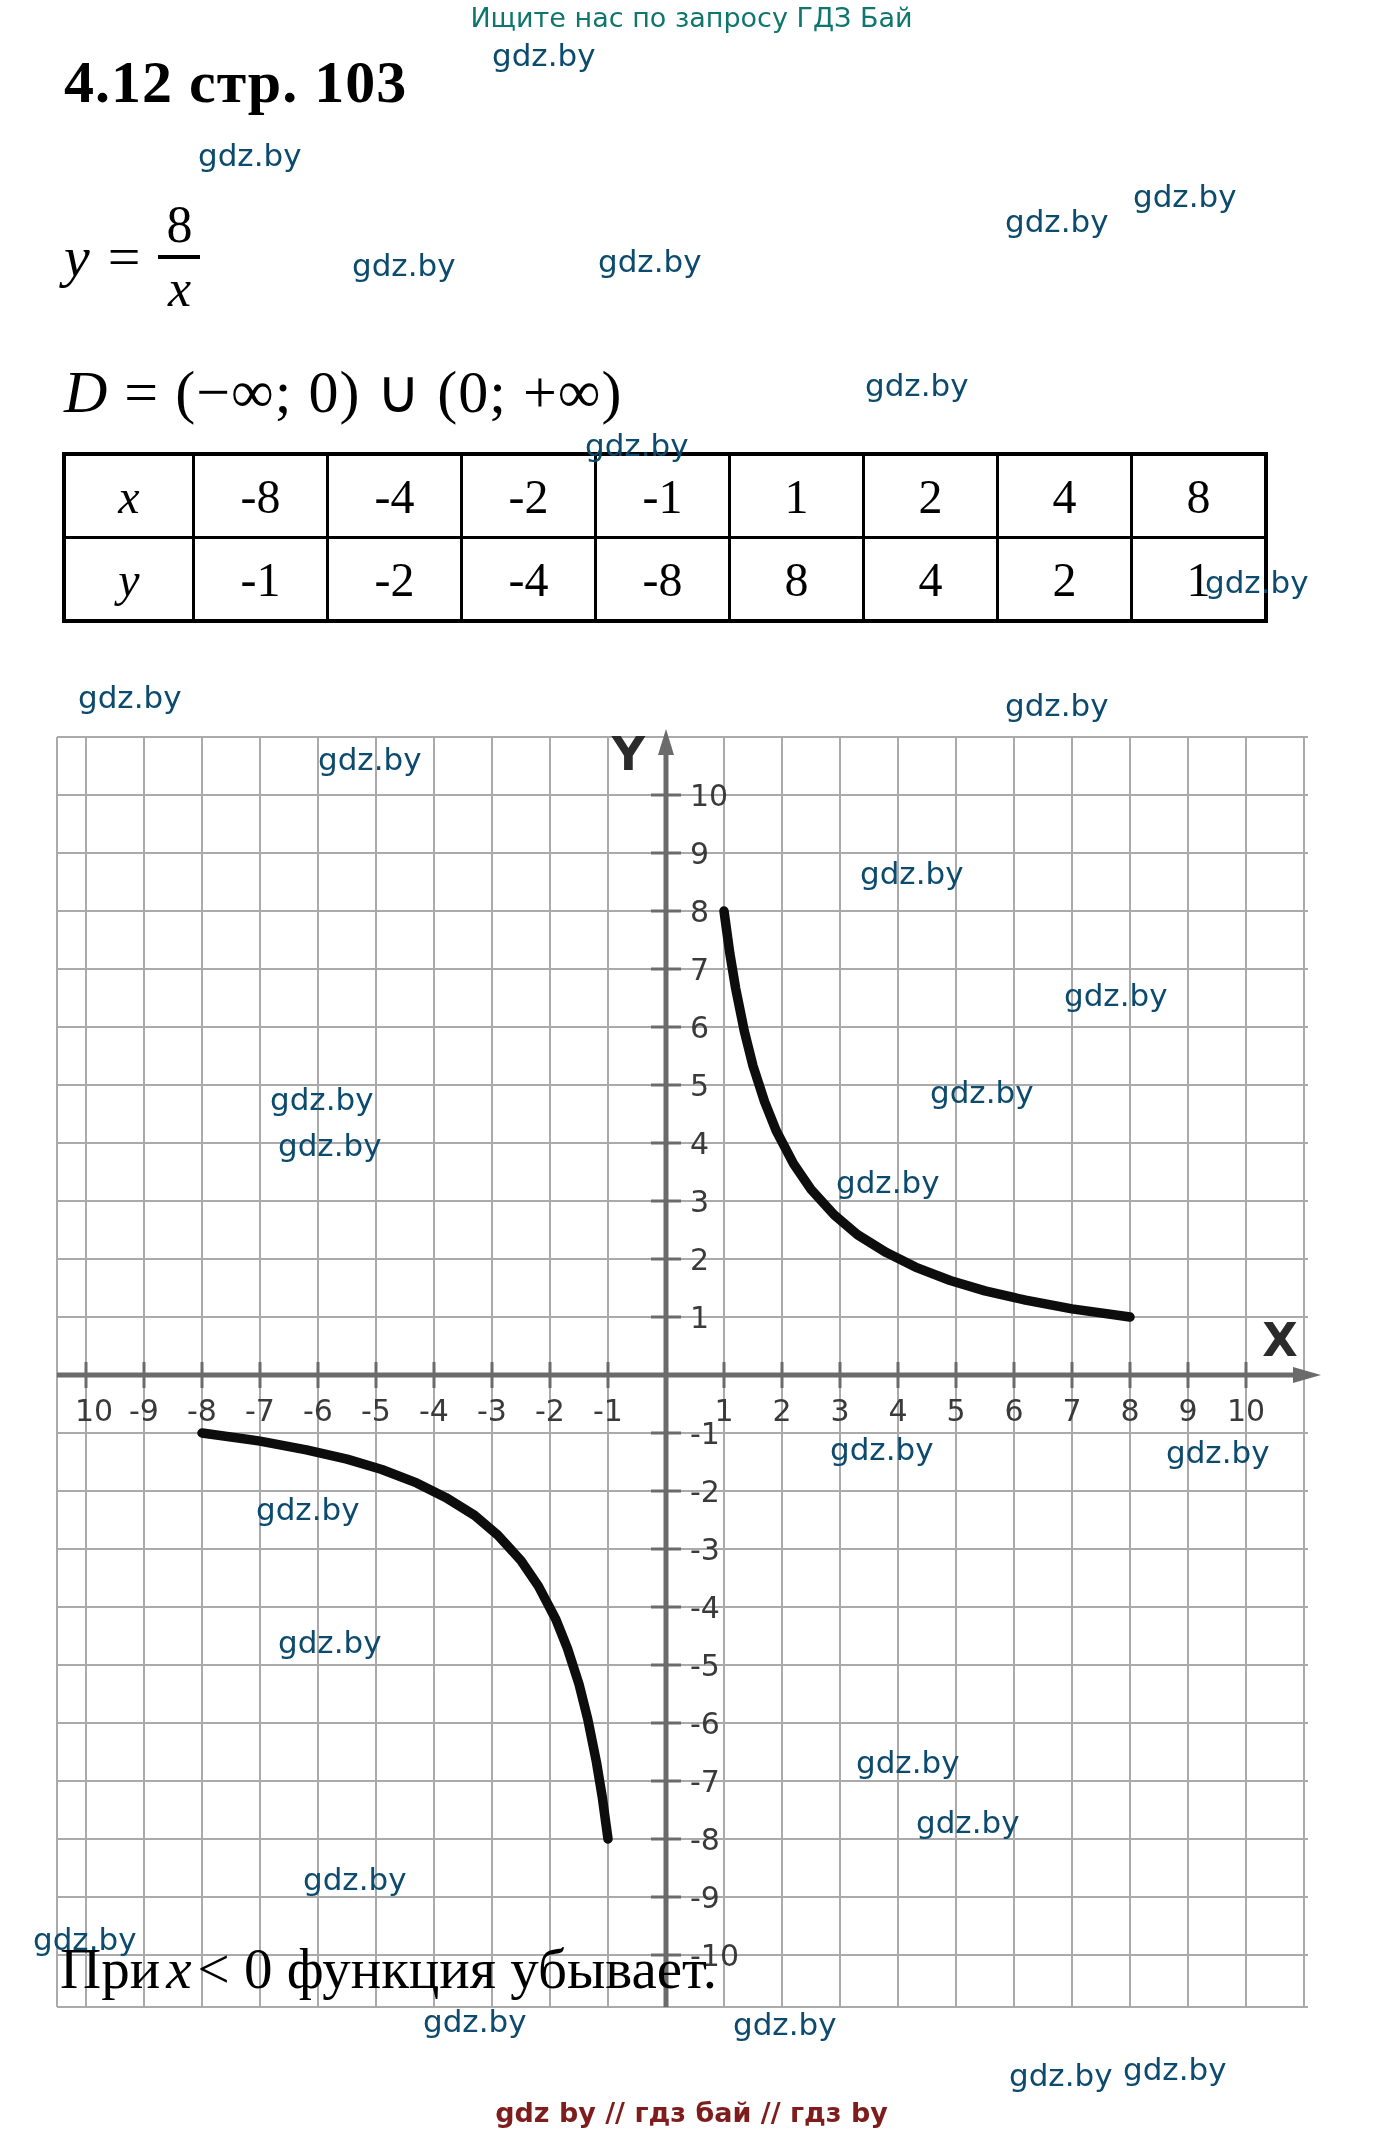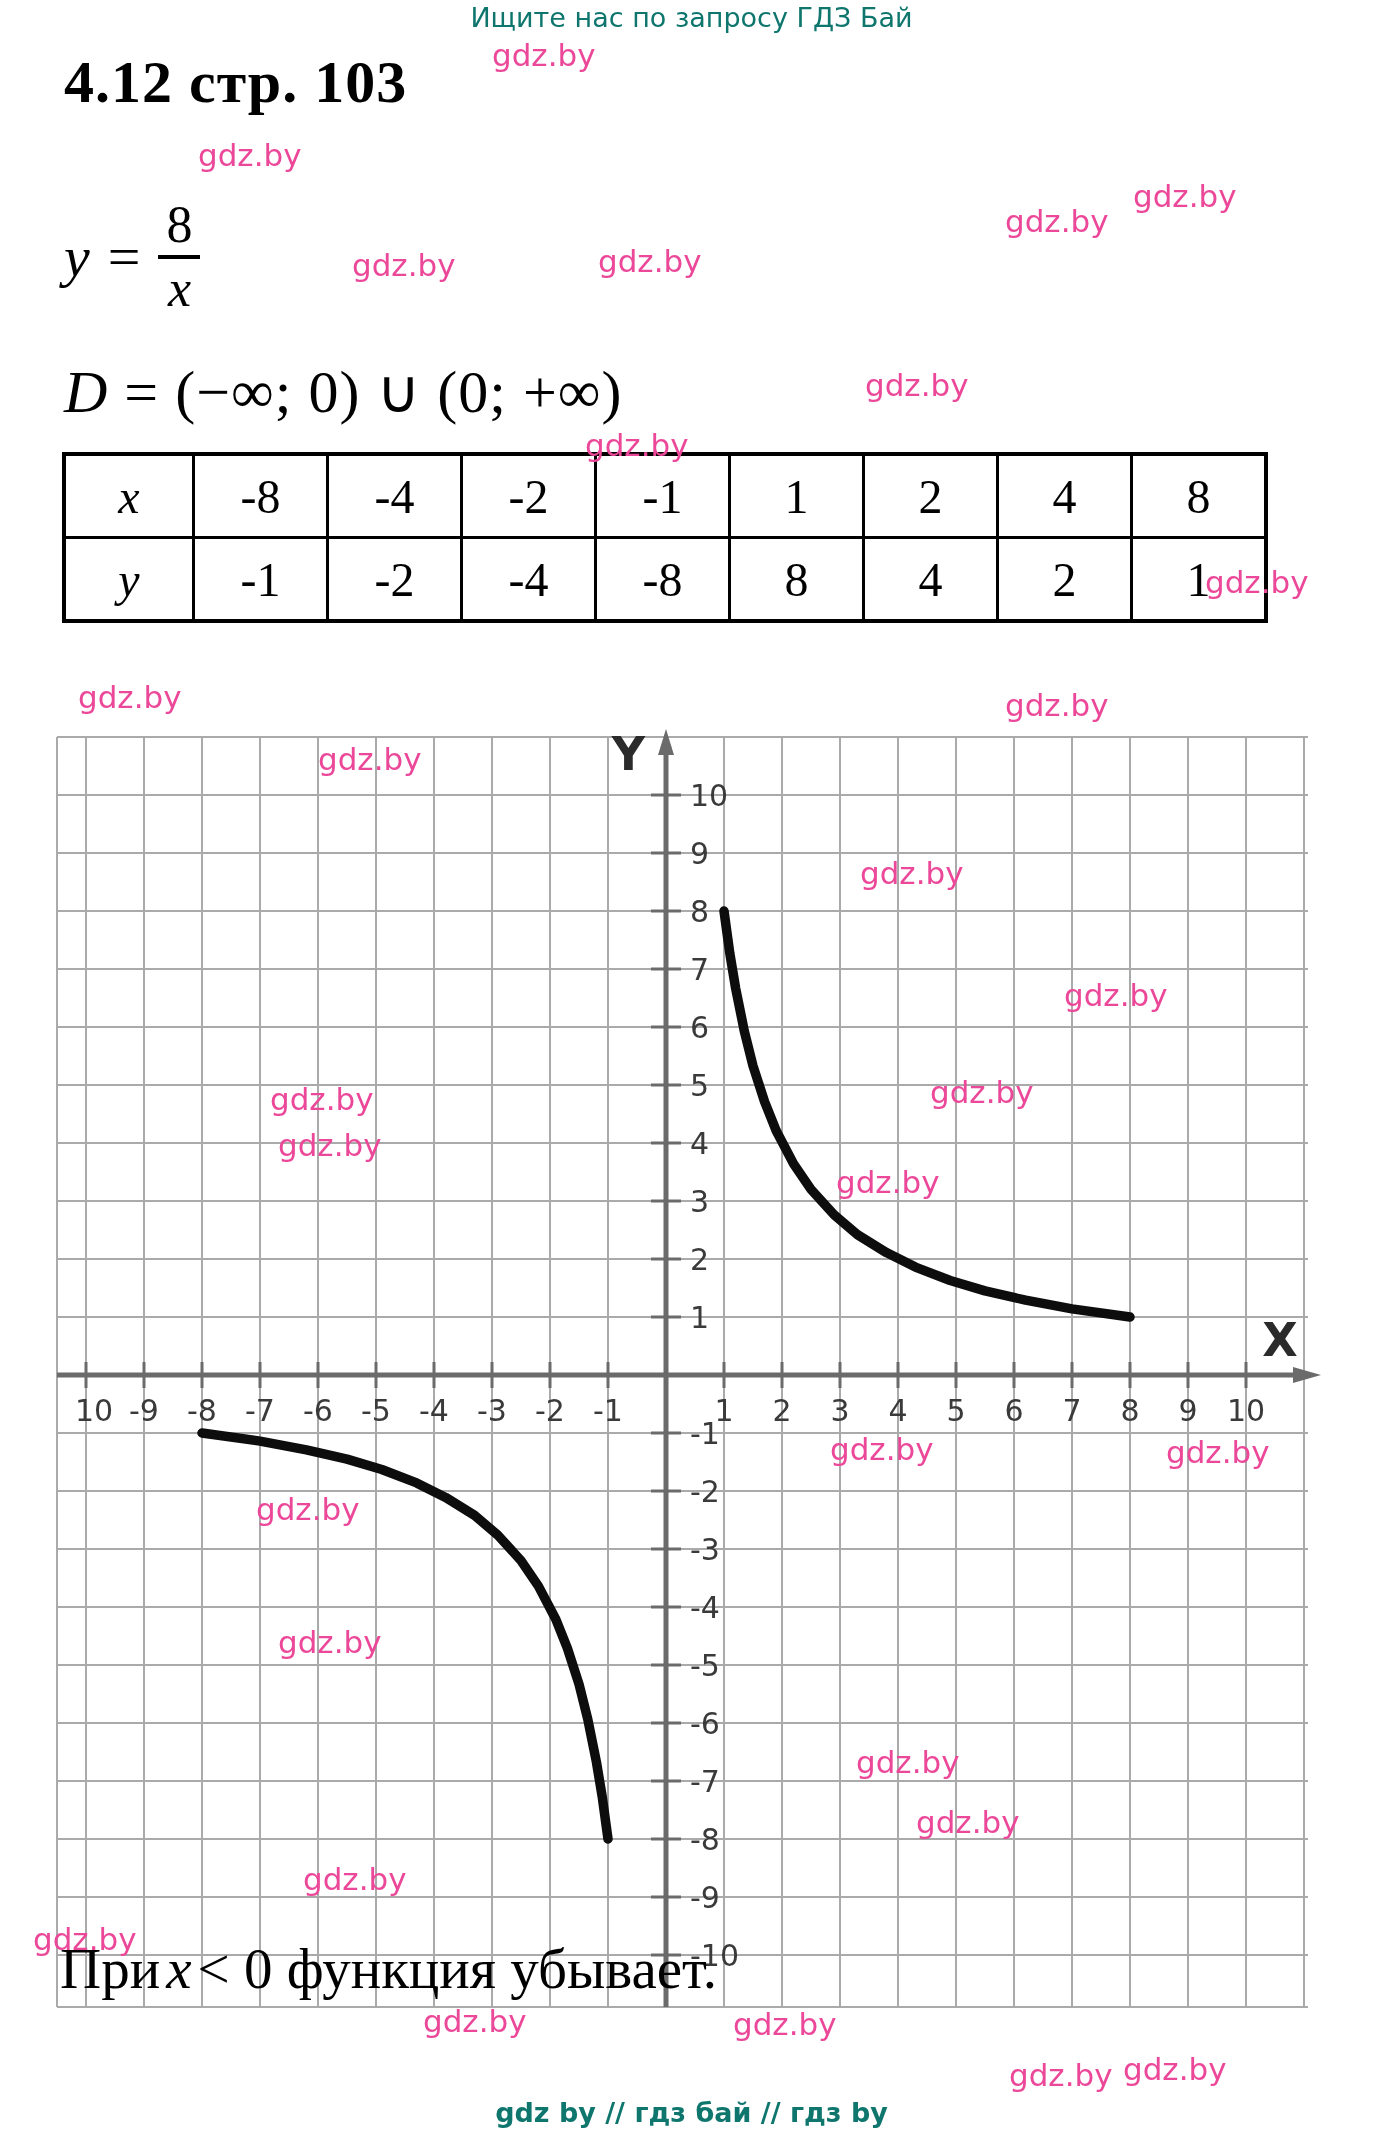--- a/index.html
+++ b/index.html
@@ -8,21 +8,21 @@
     position:relative;
     background:#ffffff;
     font-family:"Liberation Serif", serif;
     color:#000;
     overflow:hidden;
   }
   .wm {
     position:absolute;
     font-family:"DejaVu Sans", sans-serif;
     font-size:31px;
-    color:#ec4899;
+    color:#0c4a6e;
     white-space:nowrap;
     line-height:1;
   }
   .green-header {
     position:absolute; top:3px; left:0; width:100%;
     text-align:center;
     font-family:"DejaVu Sans", sans-serif;
     font-size:27px;
     line-height:1.1;
   }
@@ -253,21 +253,21 @@
       <text x="1240" y="628" font-family="DejaVu Sans, sans-serif" font-size="46" font-weight="bold" fill="#2b2b2b" text-anchor="middle">X</text>
       <path d="M684.0 183.0 L689.8 225.3 L695.6 260.1 L704.3 303.1 L713.0 337.9 L724.6 373.8 L736.2 402.8 L753.6 435.9 L771.0 461.4 L794.2 486.9 L817.4 506.6 L846.4 524.6 L875.4 539.1 L910.2 552.5 L945.0 562.9 L985.6 572.2 L1032.0 580.9 L1090.0 589.0" fill="none" stroke="#0d0d0d" stroke-width="9.5" stroke-linecap="round" stroke-linejoin="round"></path>
       <path d="M162.0 705.0 L220.0 713.1 L266.4 721.8 L307.0 731.1 L341.8 741.5 L376.6 754.9 L405.6 769.4 L434.6 787.4 L457.8 807.1 L481.0 832.6 L498.4 858.1 L515.8 891.2 L527.4 920.2 L539.0 956.1 L547.7 990.9 L556.4 1033.9 L562.2 1068.7 L568.0 1111.0" fill="none" stroke="#0d0d0d" stroke-width="9.5" stroke-linecap="round" stroke-linejoin="round"></path>
     </svg>
 </div>
 
 <div class="conclusion">
   <span>При</span><i>x</i><span>&lt; 0 функция убывает.</span>
 </div>
 
-<div class="footer-line" style="color: #0f766e;">gdz by  //  гдз бай  //  гдз by</div>
+<div class="footer-line" style="color: #7f1d1d;">gdz by  //  гдз бай  //  гдз by</div>
 
 <div class="wm" style="left: 492px; top: 40px;">gdz.by</div>
 <div class="wm" style="left: 198px; top: 140px;">gdz.by</div>
 <div class="wm" style="left: 352px; top: 250px;">gdz.by</div>
 <div class="wm" style="left: 598px; top: 246px;">gdz.by</div>
 <div class="wm" style="left: 1005px; top: 206px;">gdz.by</div>
 <div class="wm" style="left: 1133px; top: 181px;">gdz.by</div>
 <div class="wm" style="left: 865px; top: 370px;">gdz.by</div>
 <div class="wm" style="left: 585px; top: 430px;">gdz.by</div>
 <div class="wm" style="left: 1205px; top: 567px;">gdz.by</div>

